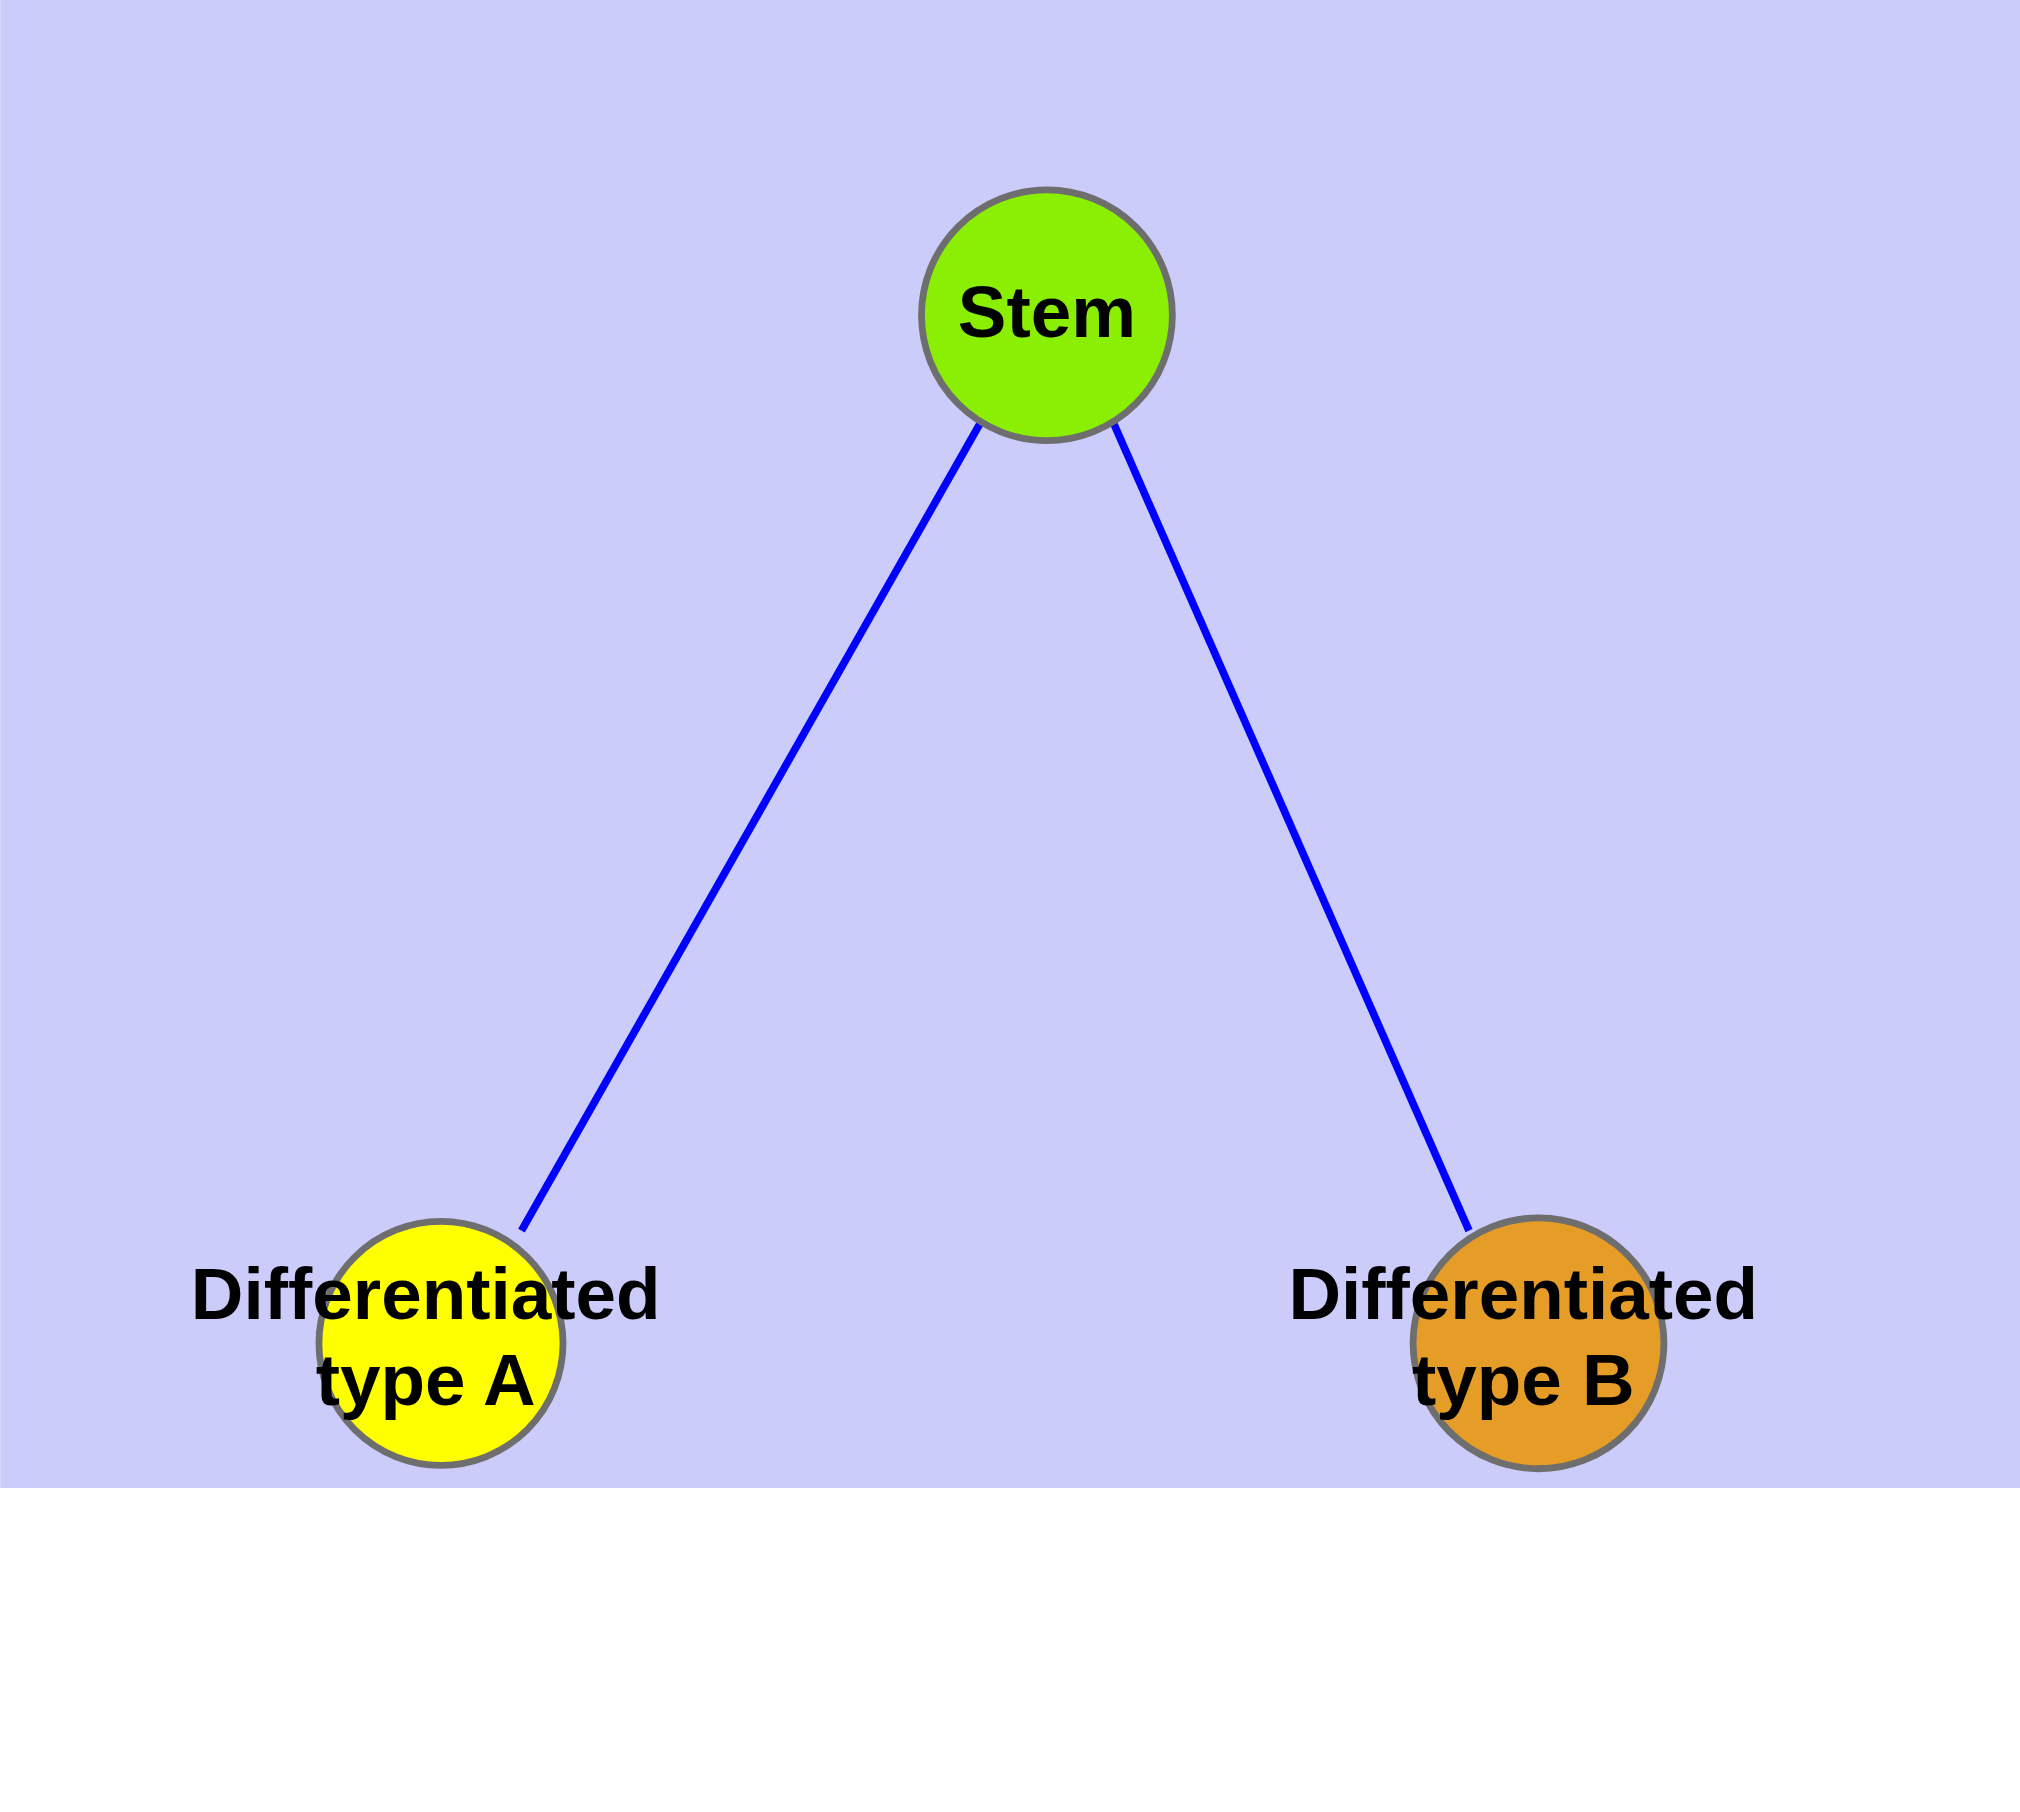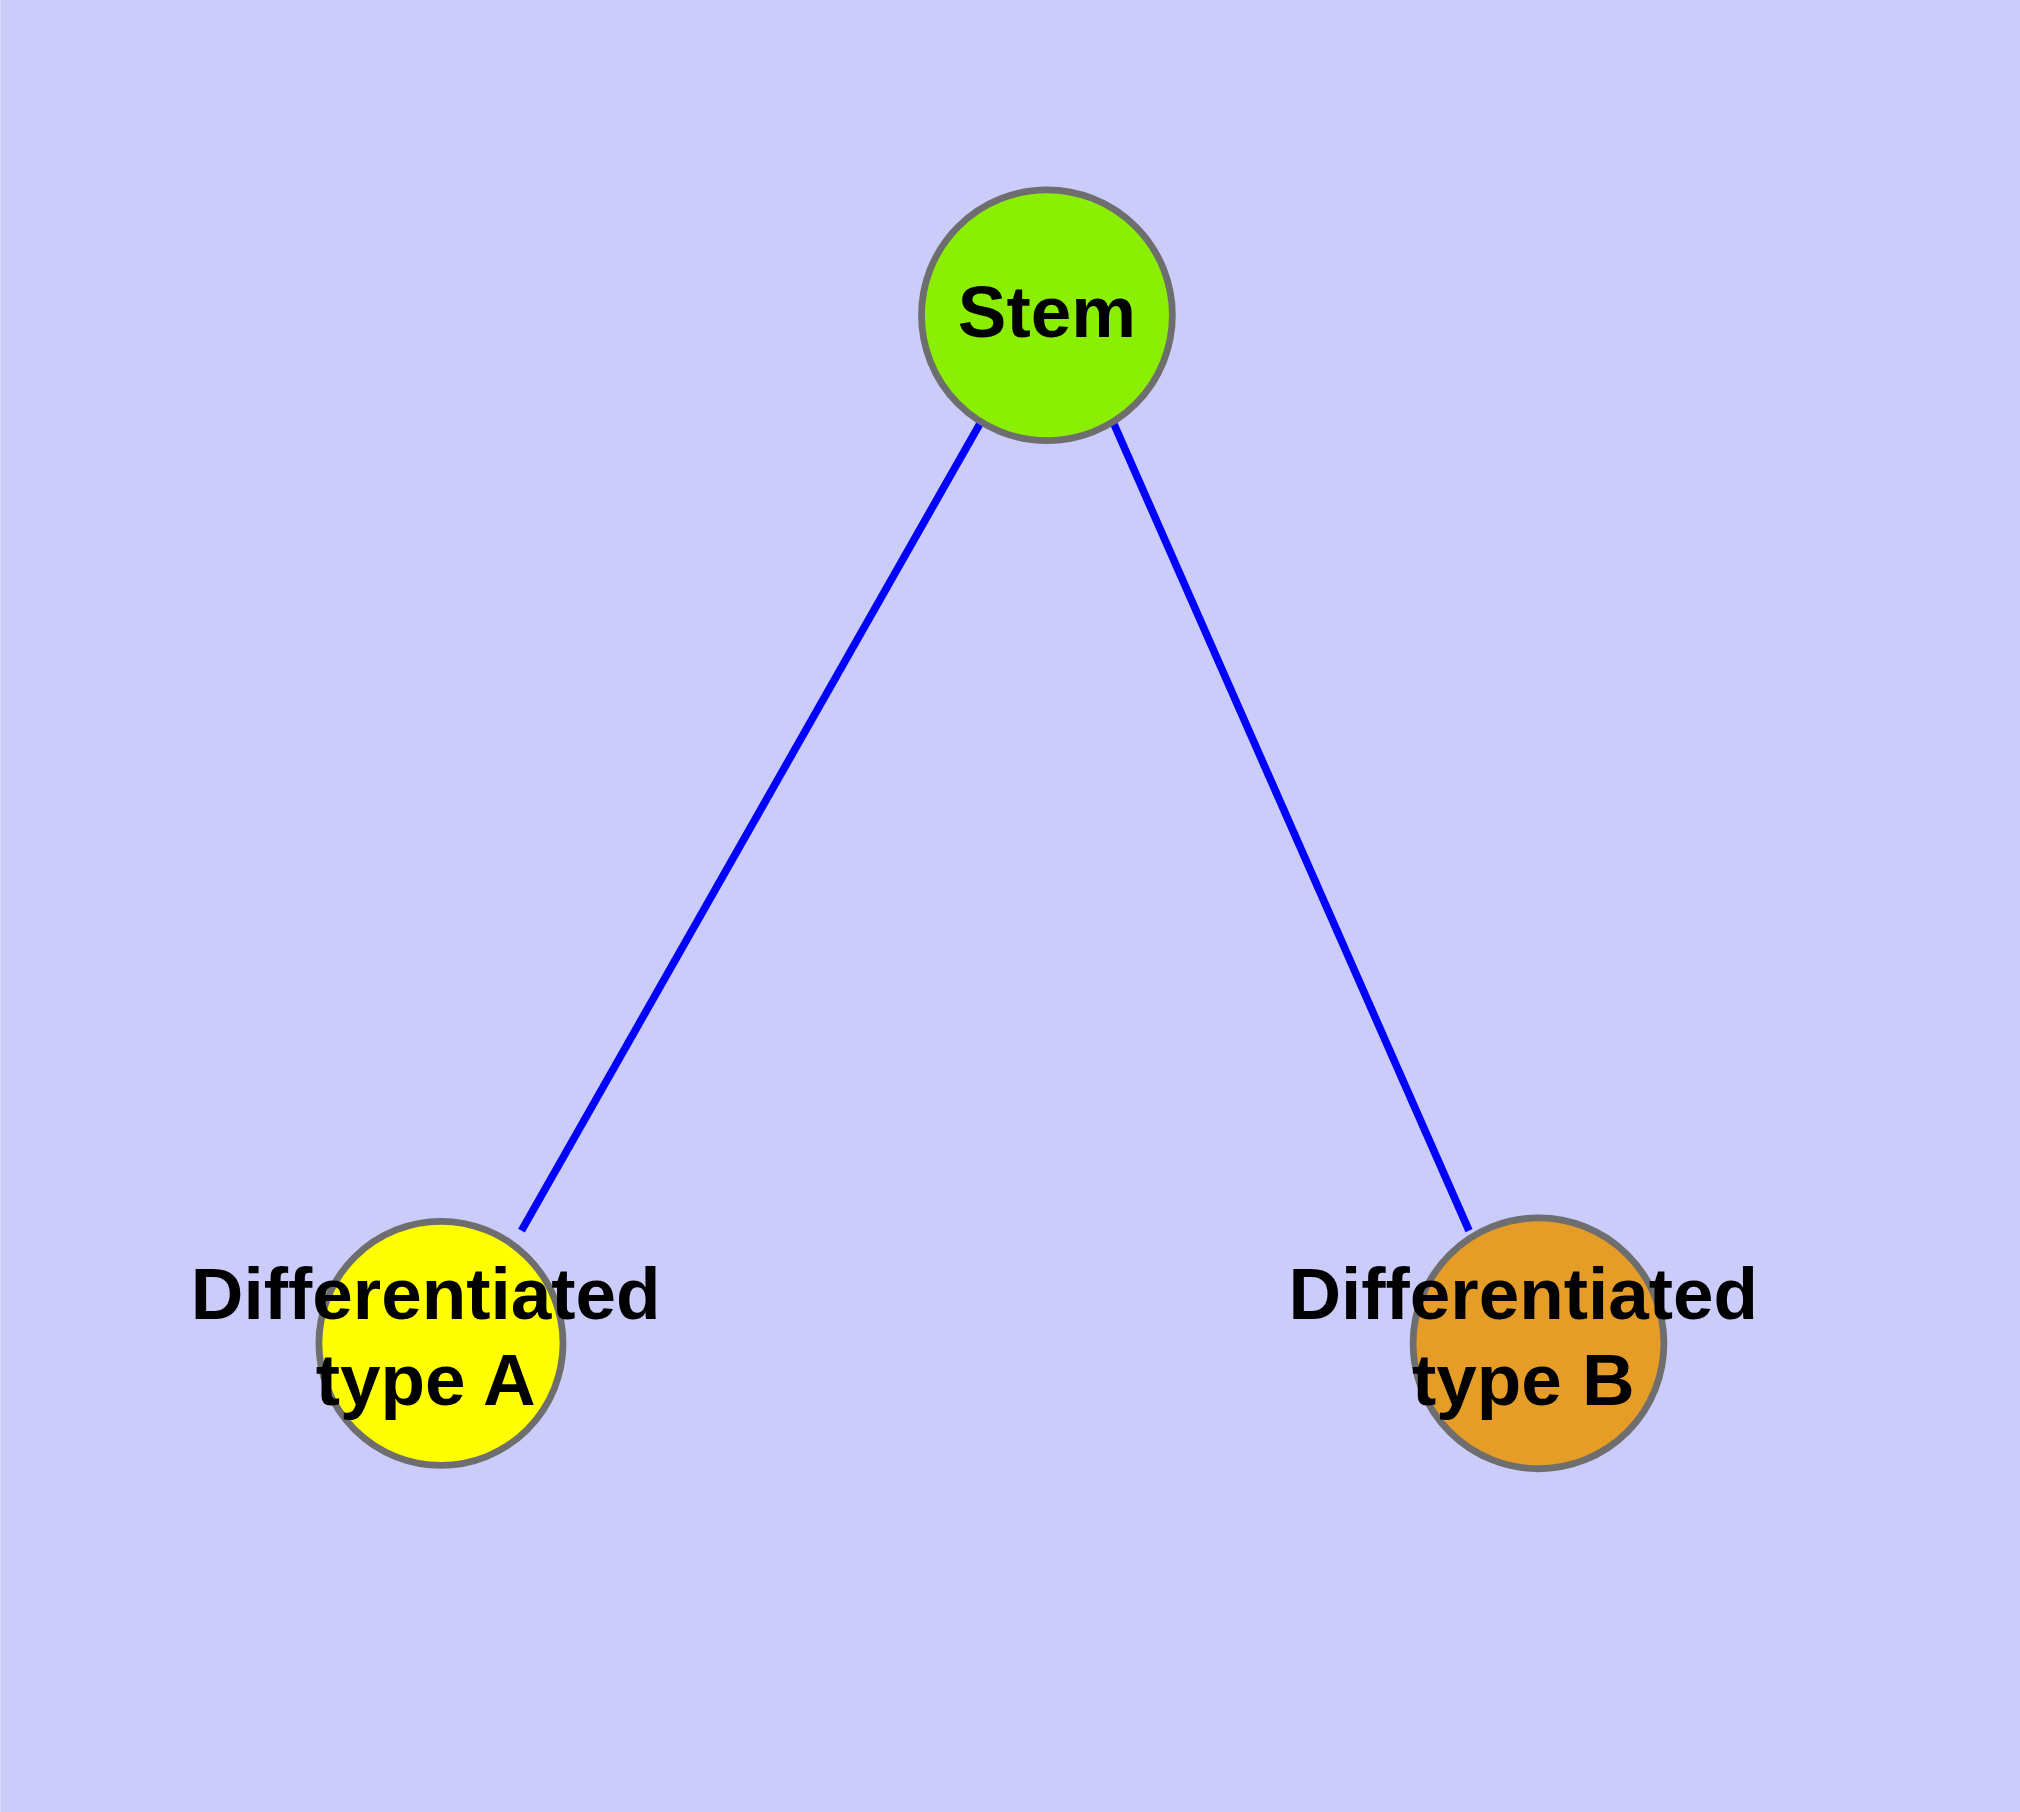--- a/index.html
+++ b/index.html
@@ -31,21 +31,21 @@
     dominant-baseline: middle;
     white-space: pre;
   }
   .edge-line {
     stroke-linecap: butt;
   }
 </style>
 </head>
 <body style="background: rgb(255, 255, 255);">
 
-<div id="canvas" style="width: 2021px; height: 1812px;">
+<div id="canvas" style="width: 2021px; height: 1488px;">
   <svg id="graph-svg" viewBox="0 0 2384 2138" xmlns="http://www.w3.org/2000/svg" style="width: 2021px; height: 1812px;">
 
     <rect id="bg-rect" x="0" y="0" width="2384" height="2138" fill="#ccccfa"></rect>
 
     <g id="edges-group">
         <line class="edge-line" x1="1157" y1="498" x2="615" y2="1452" stroke="#0000ff" stroke-width="9"></line>
         <line class="edge-line" x1="1313" y1="498" x2="1733" y2="1452" stroke="#0000ff" stroke-width="9"></line>
       </g>
     <g id="nodes-group">
         <circle cx="1235" cy="372" r="148" fill="#8aef02" stroke="#6e6e6e" stroke-width="8"></circle>

